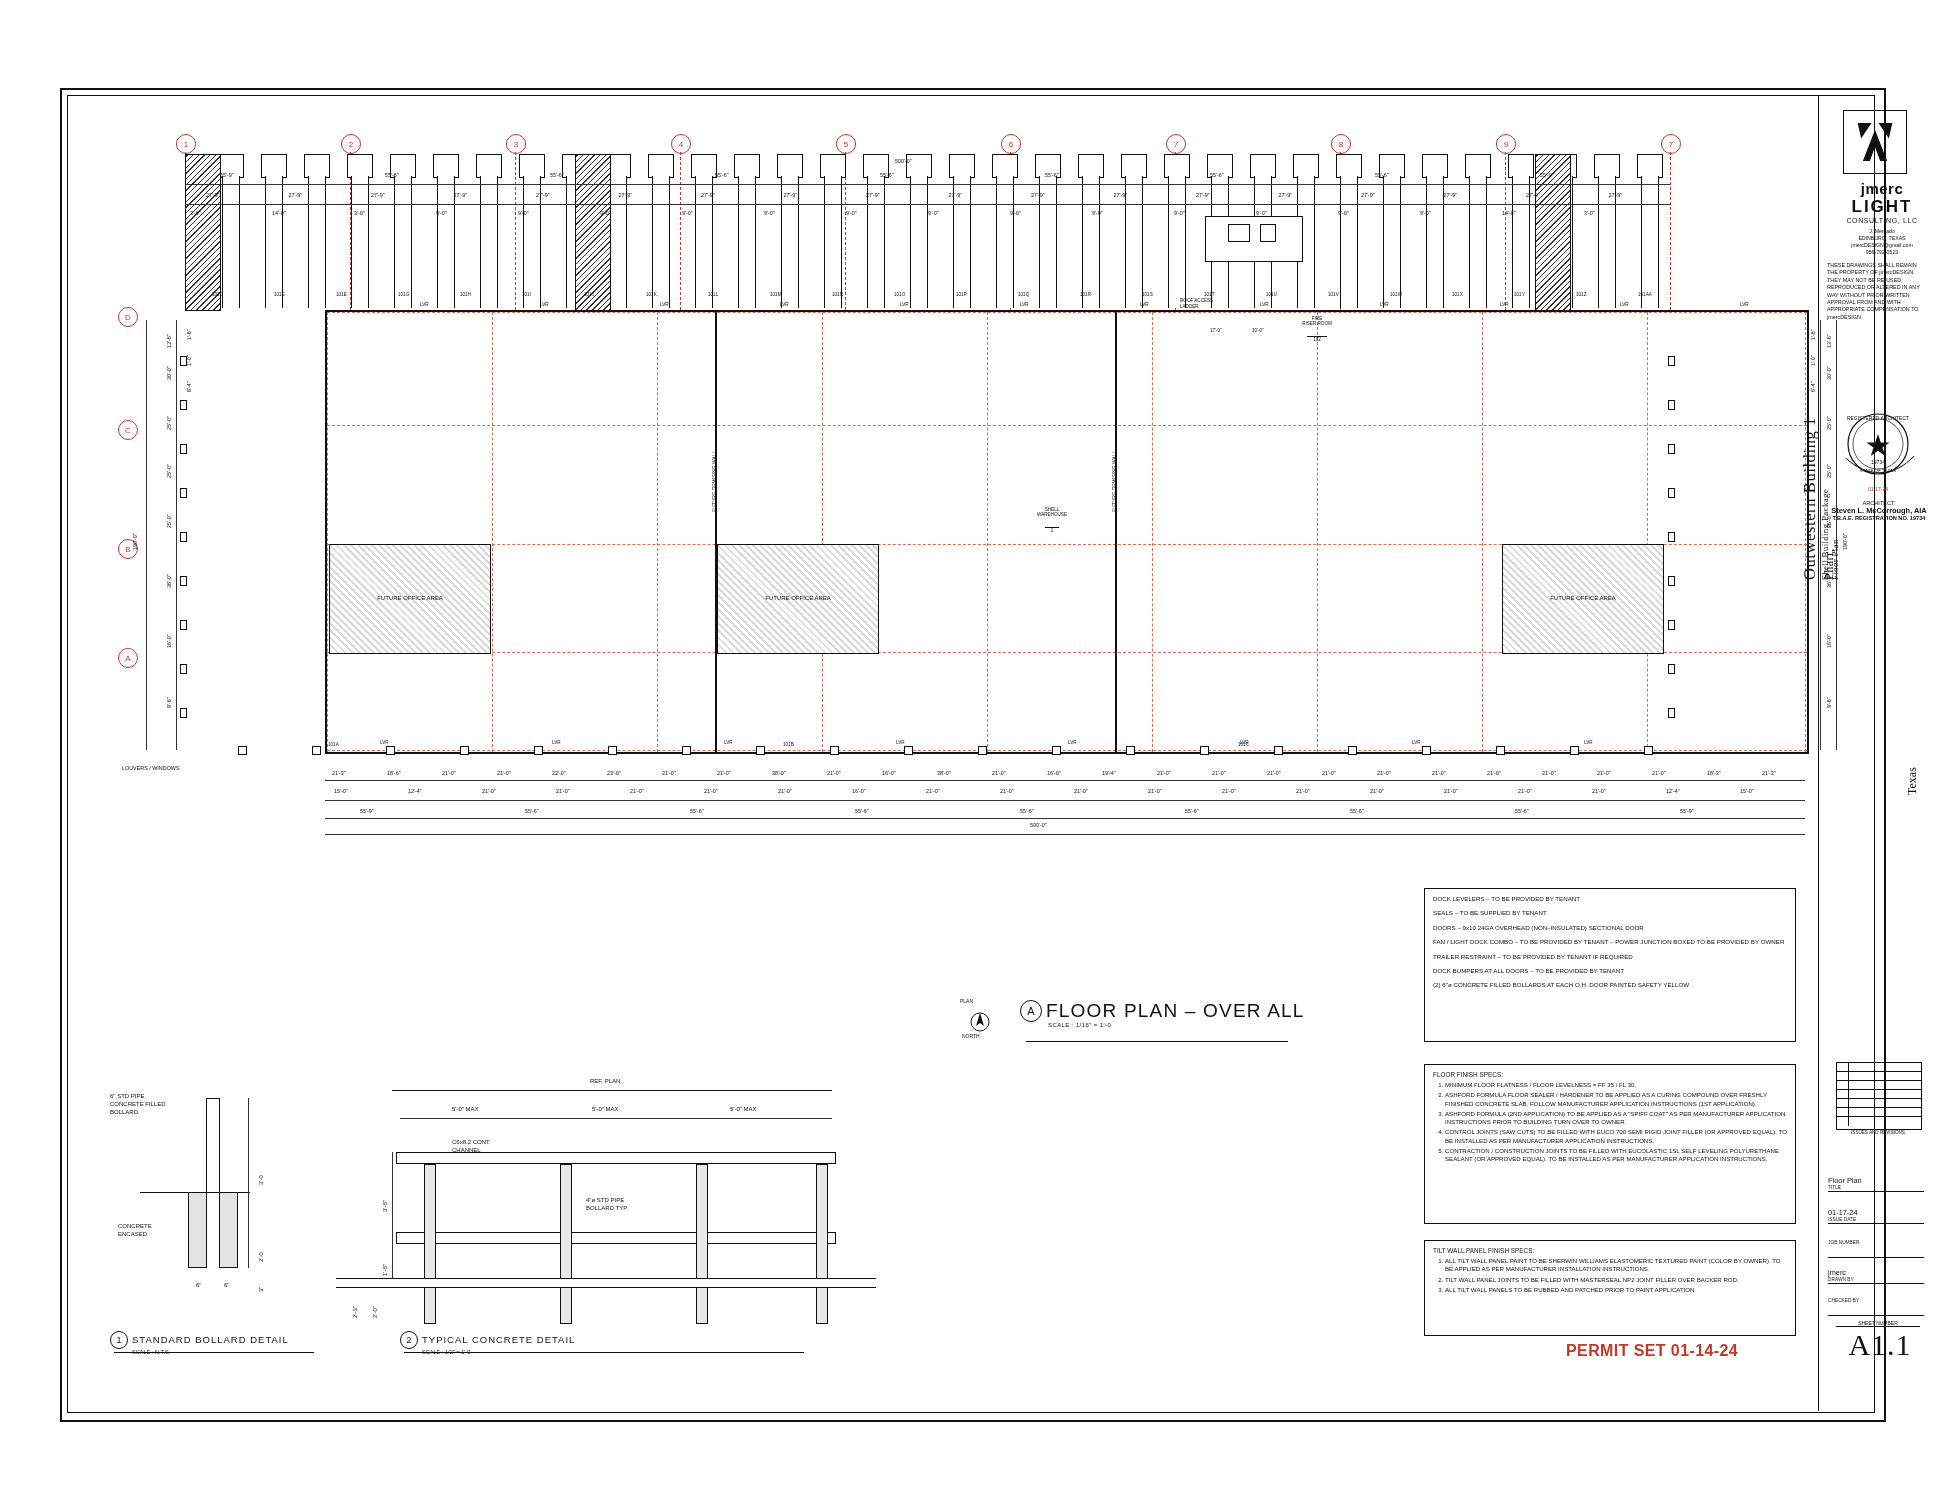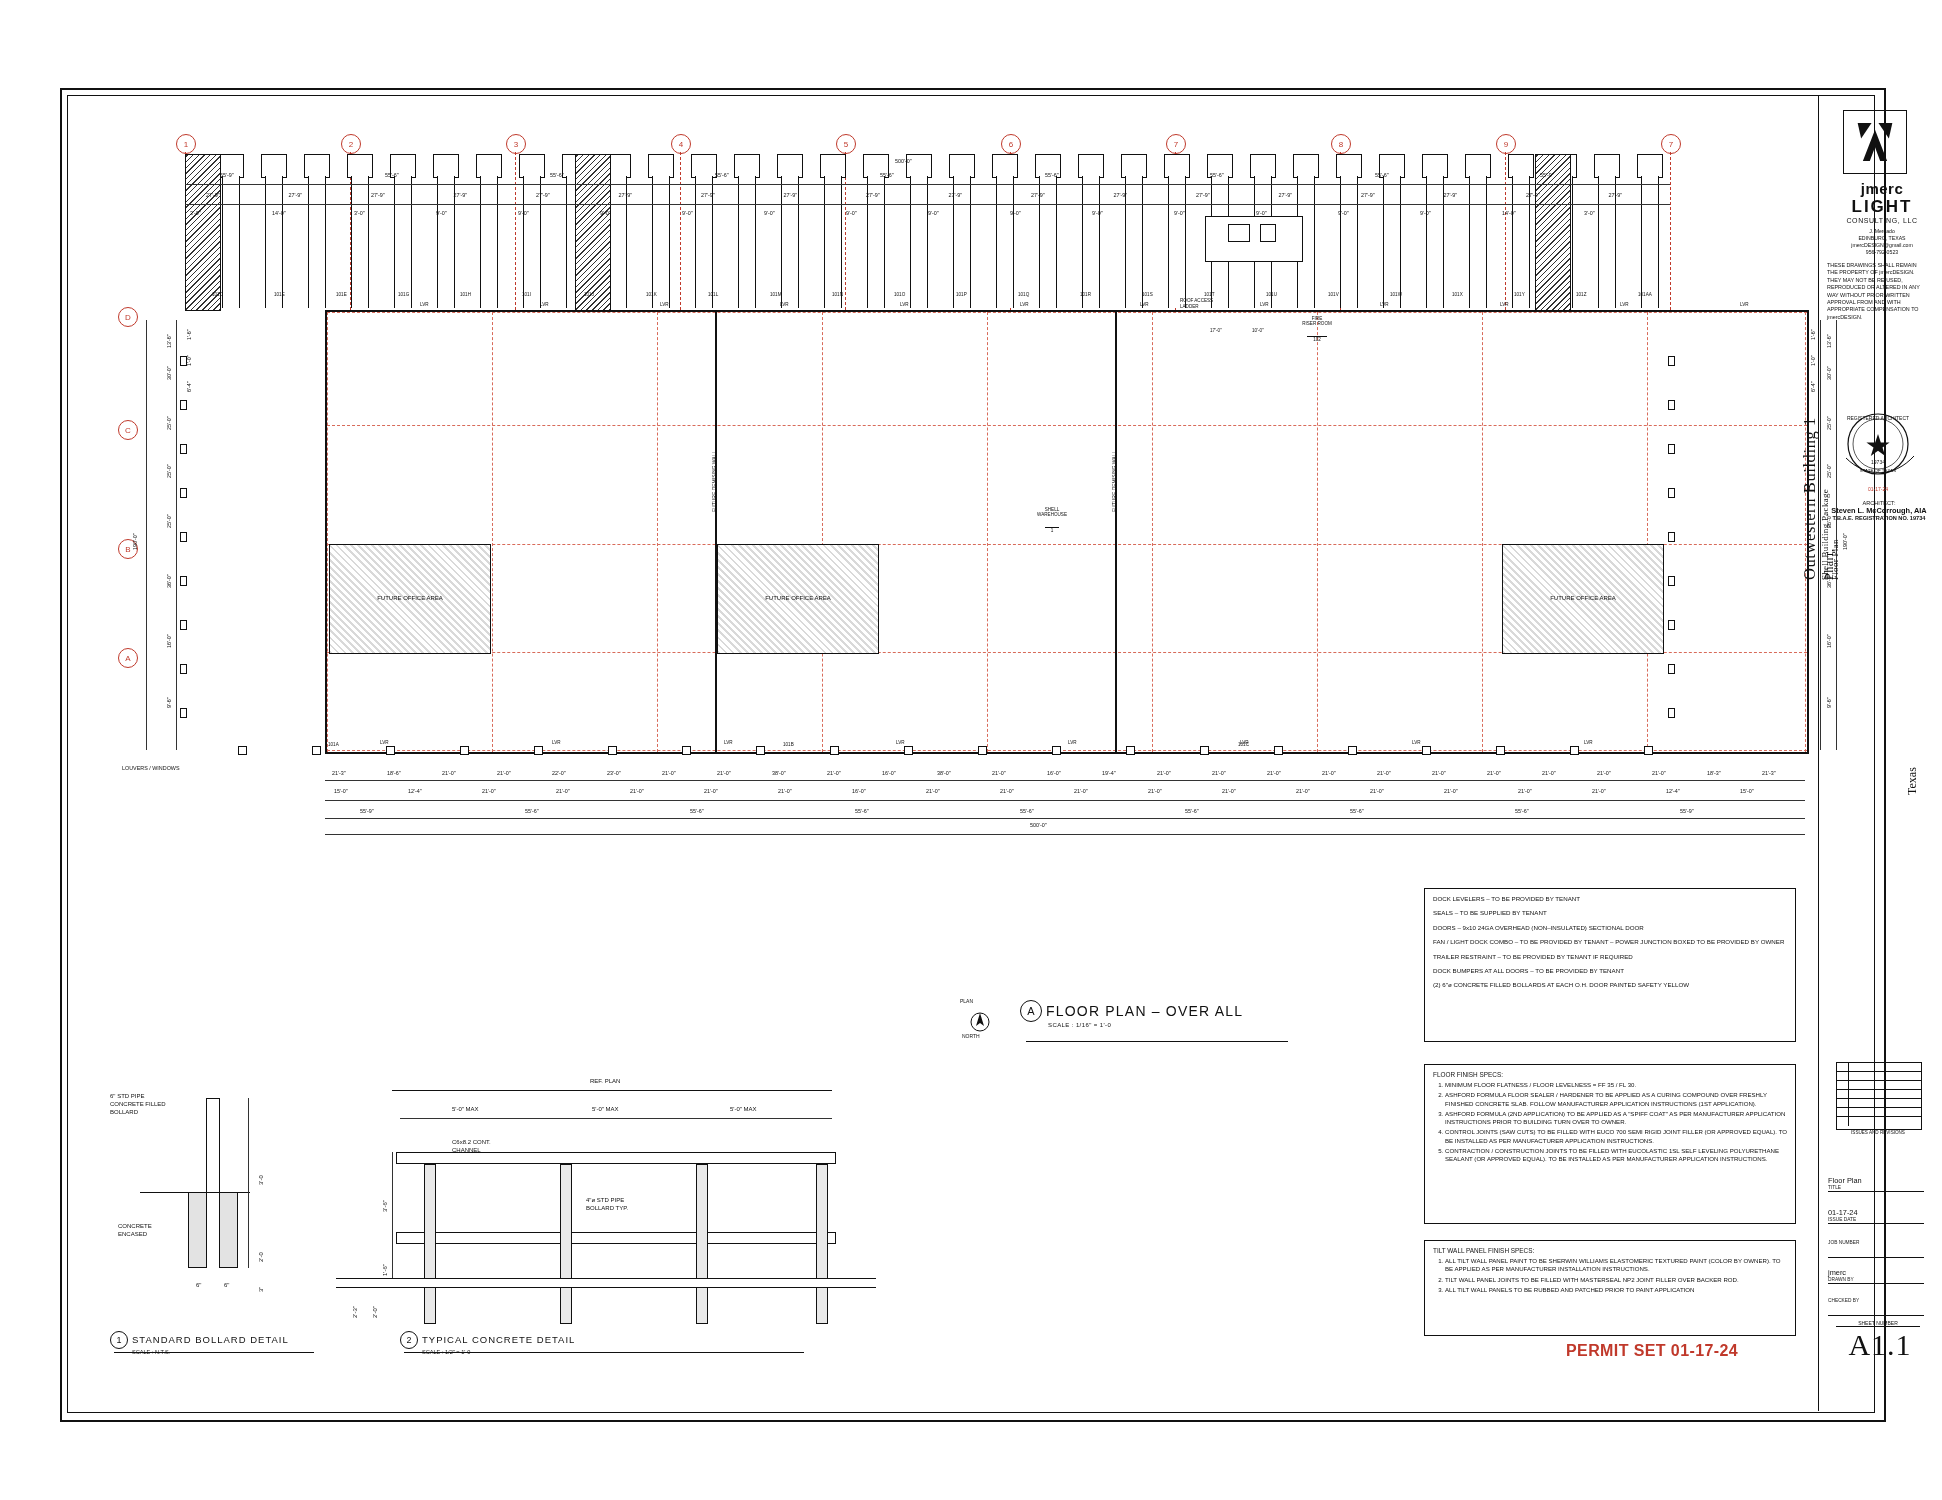--- a/index.html
+++ b/index.html
@@ -56,21 +56,21 @@
   .dock{position:absolute;background:#fff;border:1px solid #111;}
   .dockhatch{position:absolute;background:repeating-linear-gradient(-45deg,#333 0 1px,#fff 1px 4px);border:1px solid #111;}
   .doorlbl{position:absolute;font-size:4.6px;color:#111;white-space:nowrap;}
   .lvr{position:absolute;font-size:4.6px;color:#111;}
   .col{position:absolute;width:5px;height:8px;border:1px solid #111;background:#fff;}
   .colS{position:absolute;width:7px;height:7px;border:1px solid #111;background:#fff;}
   .firewall{position:absolute;border-left:2px solid #111;}
   .fwlbl{position:absolute;font-size:5px;white-space:nowrap;transform:rotate(-90deg);transform-origin:left top;}
   .plan-title{position:absolute;left:900px;top:880px;}
   .pt-num{display:inline-block;width:20px;height:20px;border:1px solid #111;border-radius:50%;text-align:center;font-size:11px;line-height:20px;vertical-align:middle;}
-  .pt-txt{font-size:14px;letter-spacing:1.2px;vertical-align:middle;margin-left:4px;}
+  .pt-txt{font-size:19px;letter-spacing:1.2px;vertical-align:middle;margin-left:4px;}
   .pt-scale{font-size:6px;margin-left:28px;letter-spacing:.4px;}
   .pt-rule{position:absolute;left:906px;top:921px;width:262px;border-top:1px solid #111;}
   .northarrow{position:absolute;left:840px;top:880px;width:40px;height:40px;}
 
   
   .notebox{position:absolute;border:1px solid #111;background:#fff;box-sizing:border-box;padding:6px 8px;}
   .notebox p{margin:0 0 6px 0;font-size:6.2px;line-height:8.4px;}
   .notebox .hd{font-size:6.4px;margin:0 0 3px 0;}
   .notebox ol{margin:0;padding-left:12px;}
   .notebox li{font-size:6.1px;line-height:8.3px;margin-bottom:2px;}
@@ -586,21 +586,21 @@
     <div class="dlblV" style="left:372px;top:1318px;">2'-0"</div>
     <div class="dimlineV" style="left:392px;top:1152px;height:126px;"></div>
 
     <div class="det-title" style="left:400px;top:1330px;">
       <span class="dt-num">2</span><span class="dt-txt">TYPICAL CONCRETE DETAIL</span>
       <div class="dt-scale">SCALE : 1/2" = 1'-0</div>
     </div>
     <div class="dt-rule" style="left:404px;top:1352px;width:400px;"></div>
   </div>
 
-  <div class="permit">PERMIT SET 01-17-24</div>
+  <div class="permit">PERMIT SET 01-14-24</div>
 
   <div class="tb-box logo-box">
     <svg class="logo-svg" viewBox="0 0 60 60">
       <path d="M10 8 L26 8 L14 26 Z" fill="#111"></path>
       <path d="M50 8 L34 8 L46 26 Z" fill="#111"></path>
       <path d="M30 16 L44 52 L36 52 L30 36 L24 52 L16 52 Z" fill="#111"></path>
     </svg>
   </div>
   <div class="firm">
     <div class="n1">jmerc</div>

